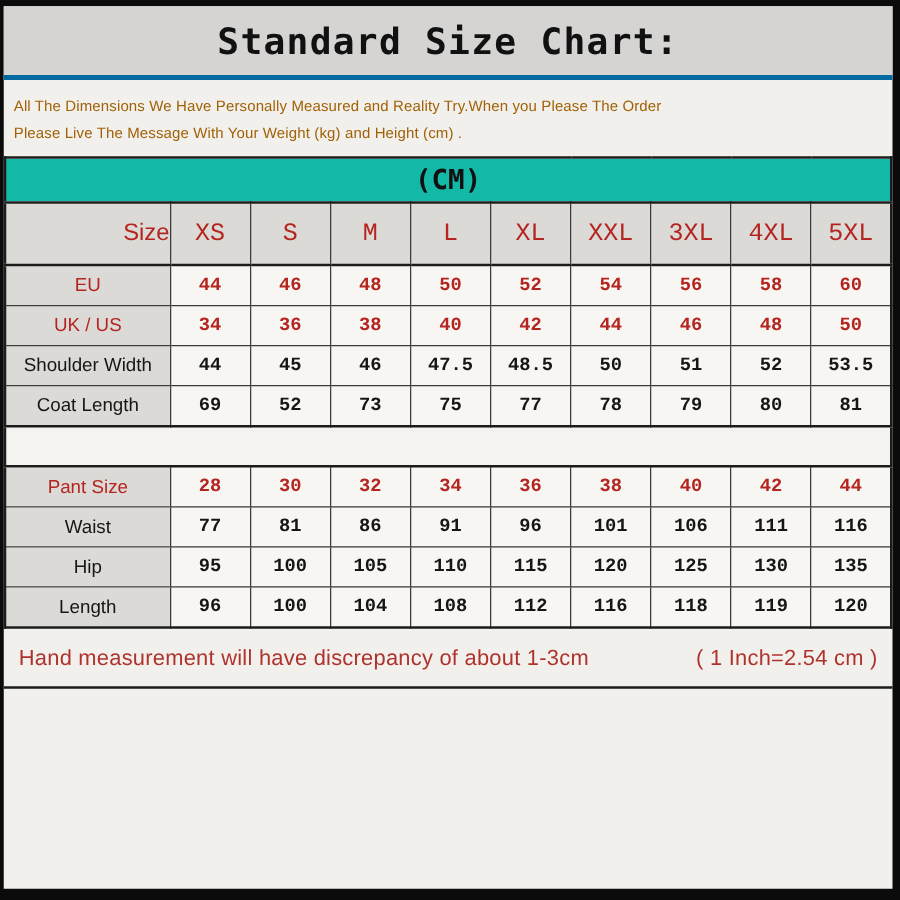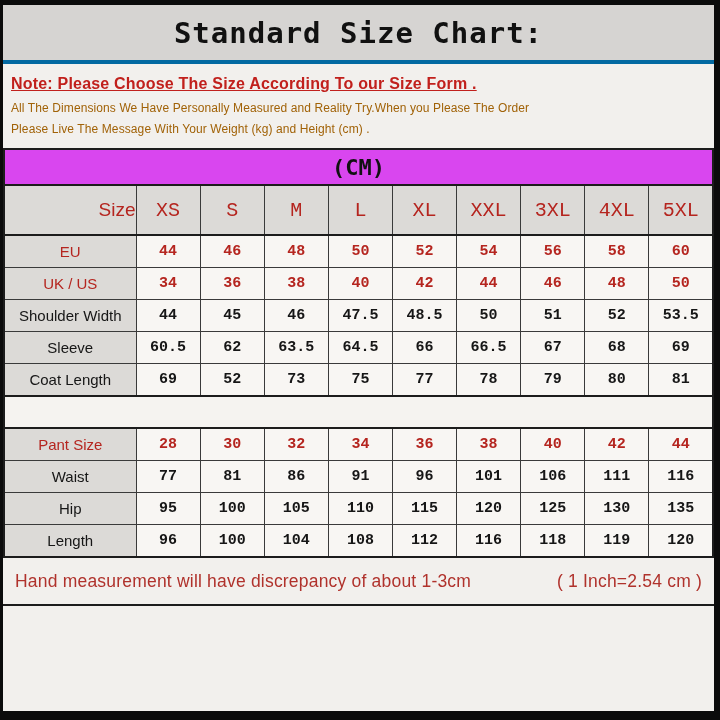--- a/index.html
+++ b/index.html
@@ -44,21 +44,21 @@
   table.size-table {
     width: 100%; border-collapse: collapse; table-layout: fixed;
     border: 2px solid #1c1c1c;
   }
   table.size-table td, table.size-table th {
     border: 1px solid #3a3a3a;
     text-align: center; vertical-align: middle;
     padding: 0; overflow: hidden;
   }
   .unit-cell {
-    height: 34px; background: #d946ef;
+    height: 34px; background: #14b8a6;
     font-family: "DejaVu Sans Mono", monospace;
     font-weight: bold; font-size: 22px; color: #111;
     border-bottom: 2px solid #1c1c1c !important;
   }
   .head-cell {
     height: 48px; background: #dcdad7;
     color: #b5251f; font-weight: normal;
     font-family: "Liberation Mono", monospace;
     font-size: 20px;
     border-bottom: 2px solid #1c1c1c !important;
@@ -102,21 +102,20 @@
 </head>
 <body>
 
 <div class="frame">
 
   <div class="banner">
     <span class="banner-title">Standard Size Chart:</span>
   </div>
 
   <div class="note">
-    <span class="note-red">Note: Please Choose The Size According To our Size Form .</span>
     <span class="note-black">All The Dimensions We Have Personally Measured and Reality Try.When you Please The Order</span>
     <span class="note-black">Please Live The Message With Your Weight (kg) and Height (cm) .</span>
   </div>
 
   <table class="size-table">
     <colgroup>
       <col style="width:132px">
       <col>
         <col>
         <col>
@@ -173,32 +172,20 @@
           <td class="value-cell">45</td>
           <td class="value-cell">46</td>
           <td class="value-cell">47.5</td>
           <td class="value-cell">48.5</td>
           <td class="value-cell">50</td>
           <td class="value-cell">51</td>
           <td class="value-cell">52</td>
           <td class="value-cell">53.5</td>
         </tr>
         <tr>
-          <td class="label-cell">Sleeve</td>
-          <td class="value-cell">60.5</td>
-          <td class="value-cell">62</td>
-          <td class="value-cell">63.5</td>
-          <td class="value-cell">64.5</td>
-          <td class="value-cell">66</td>
-          <td class="value-cell">66.5</td>
-          <td class="value-cell">67</td>
-          <td class="value-cell">68</td>
-          <td class="value-cell">69</td>
-        </tr>
-        <tr>
           <td class="label-cell">Coat Length</td>
           <td class="value-cell">69</td>
           <td class="value-cell">52</td>
           <td class="value-cell">73</td>
           <td class="value-cell">75</td>
           <td class="value-cell">77</td>
           <td class="value-cell">78</td>
           <td class="value-cell">79</td>
           <td class="value-cell">80</td>
           <td class="value-cell">81</td>

